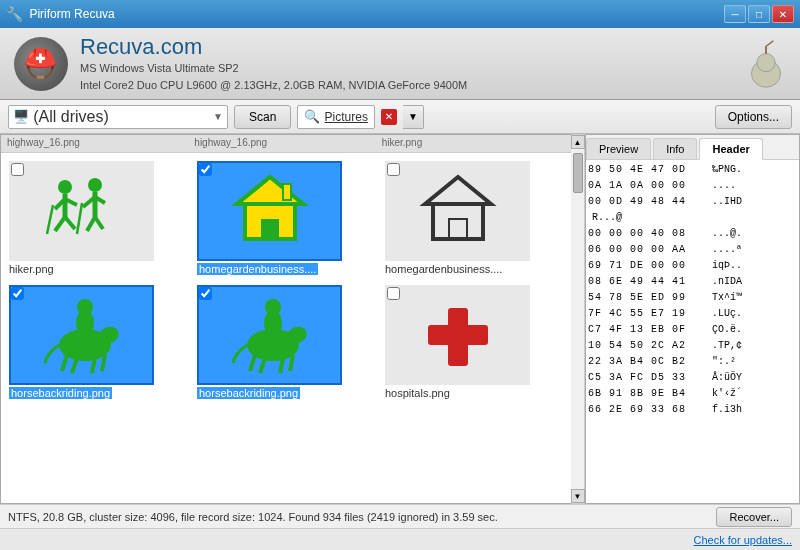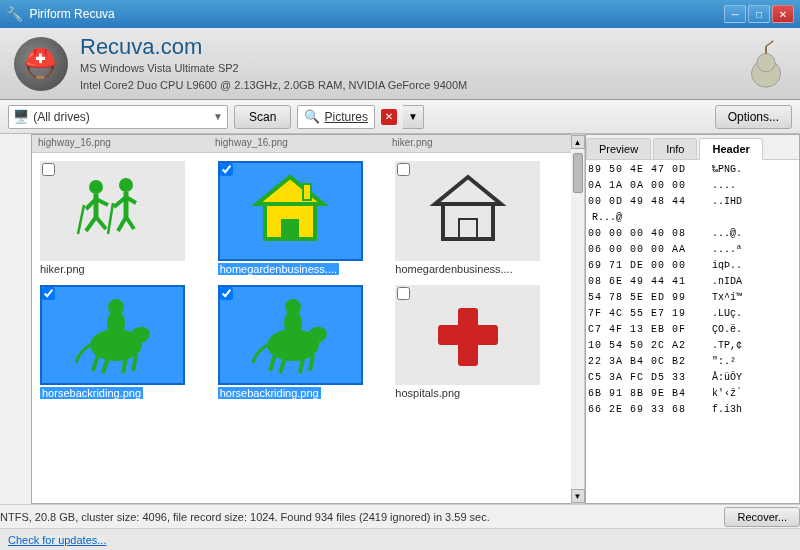--- a/index.html
+++ b/index.html
@@ -90,21 +90,21 @@
       display: flex; align-items: center;
       background: white;
       border: 1px solid #aaa;
       border-radius: 2px;
       padding: 2px 4px;
       width: 220px;
       height: 24px;
       cursor: pointer;
     }
     .drive-icon { margin-right: 4px; font-size: 13px; }
-    .drive-label { flex: 1; font-size: 12px; color: #333; }
+    .drive-label { flex: 1; font-size: 16px; color: #333; }
     .dropdown-arrow { font-size: 10px; color: #666; }
 
     .scan-btn {
       background: linear-gradient(to bottom, #f0f0f0, #d8d8d8);
       border: 1px solid #aaa;
       border-radius: 3px;
       padding: 3px 14px;
       font-size: 12px;
       cursor: pointer;
       height: 24px;
@@ -150,21 +150,20 @@
       padding: 3px 12px;
       font-size: 12px;
       cursor: pointer;
       height: 24px;
     }
 
     
     #main-content {
       display: flex;
       height: calc(550px - 28px - 72px - 34px - 24px - 22px);
-      margin-left: 31px;
     }
 
     
     #file-panel {
       flex: 1;
       background: white;
       border: 1px solid #aaa;
       border-right: none;
       overflow: hidden;
       display: flex;
@@ -317,21 +316,21 @@
       border-radius: 2px;
     }
 
     
     #status-bar {
       height: 24px;
       background: #f0f0f0;
       border-top: 1px solid #ccc;
       display: flex;
       align-items: center;
-      padding: 0 0;
+      padding: 0 8px;
       font-size: 11px;
       color: #333;
       gap: 8px;
     }
     .recover-btn {
       margin-left: auto;
       background: linear-gradient(to bottom, #f0f0f0, #d8d8d8);
       border: 1px solid #aaa;
       border-radius: 3px;
       padding: 2px 12px;
@@ -341,20 +340,21 @@
     }
 
     
     #link-bar {
       height: 22px;
       background: #e8e8e8;
       border-top: 1px solid #ccc;
       display: flex;
       align-items: center;
       padding: 0 8px;
+      justify-content: flex-end;
     }
     .update-link {
       color: #0066cc;
       text-decoration: underline;
       font-size: 11px;
       cursor: pointer;
     }
 
     
     #file-headers {

